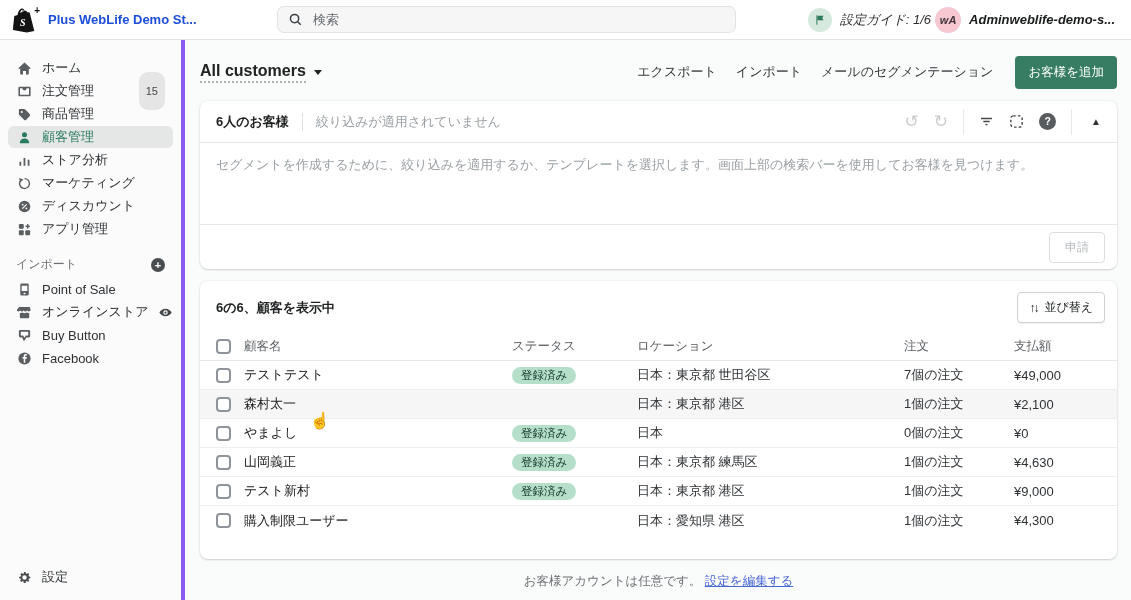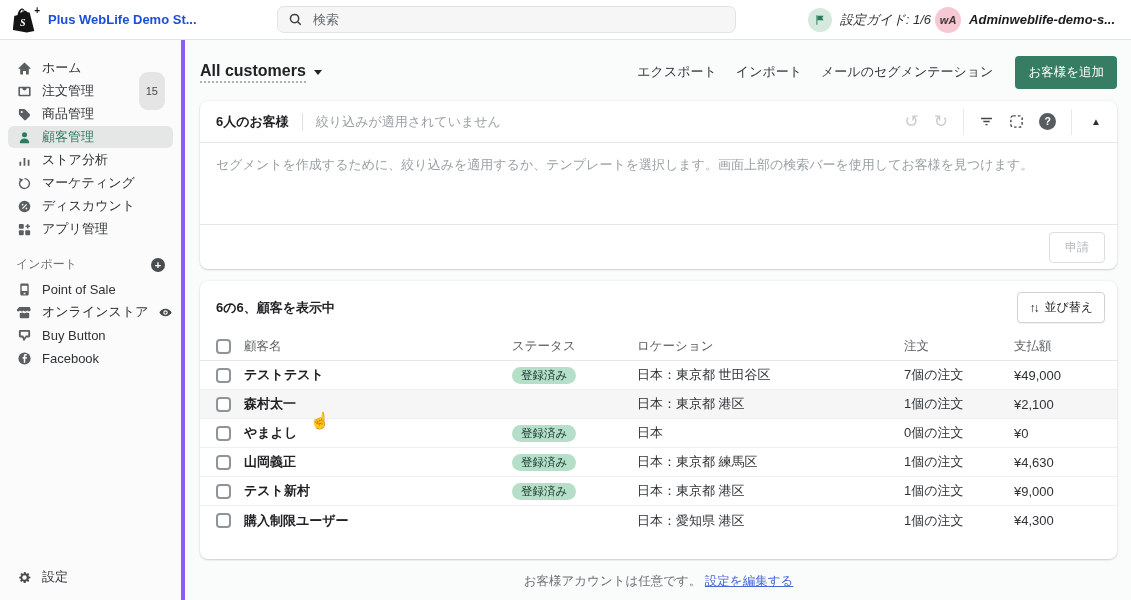--- a/index.html
+++ b/index.html
@@ -96,21 +96,21 @@
     box-shadow:0 1px 0 rgba(0,0,0,.05); font-size:12px; color:#202223; padding:6px 11px;
     display:flex; gap:7px; align-items:center; cursor:pointer; font-family:inherit; }
   .sort-glyph { letter-spacing:-2px; font-size:12px; }
   .tgrid { display:grid; grid-template-columns:28px 268px 125px 267px 110px 1fr;
     align-items:center; padding:0 16px; }
   .tbl-colrow { height:29px; border-bottom:1px solid #e7e8ea; font-size:12.5px; color:#5c6063; }
   .tbl-row { height:29px; border-bottom:1px solid #eeeff1; font-size:13px; color:#2f3336; cursor:pointer; }
   .tbl-row:last-child { border-bottom:none; }
   .tbl-row.hovered { background:#f6f6f7; }
   .cb { width:15px; height:15px; border:2px solid #8e9499; border-radius:4px; background:#fff; cursor:pointer; }
-  .c-name { font-weight:700; color:#202223; }
+  .c-name { font-weight:400; color:#202223; }
   .badge { background:#b5dfc9; color:#16382c; font-size:11.5px; padding:2px 9px 3px; border-radius:11px; }
 
   .page-footer { margin-top:14px; text-align:center; font-size:12.5px; color:#6d7175; }
   .page-footer a { color:#4967d6; cursor:pointer; text-decoration:underline; }
 
   .cursor-glyph { position:absolute; left:310px; top:411px; font-size:16px; color:#2c2e30;
     z-index:9; text-shadow:0 0 2px #fff, 0 0 2px #fff; pointer-events:none; }
 </style>
 </head>
 <body>

